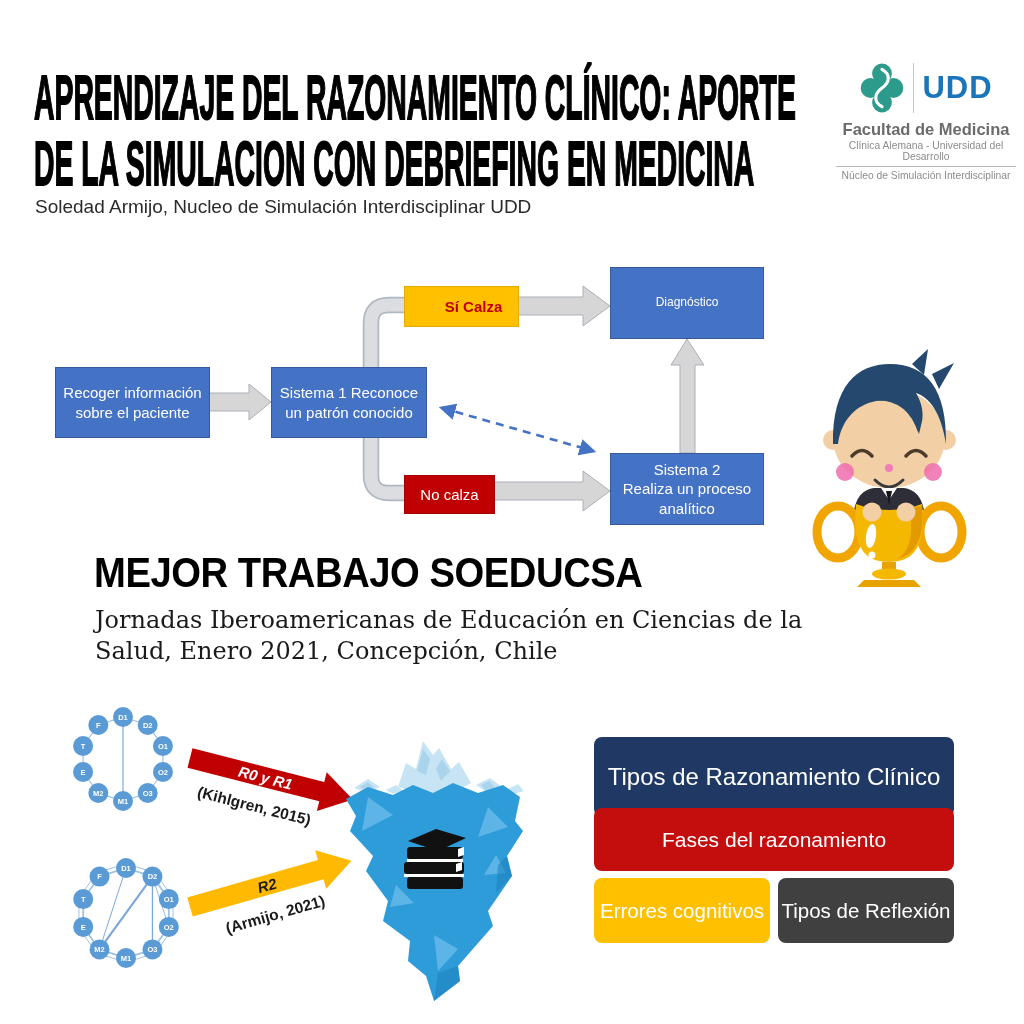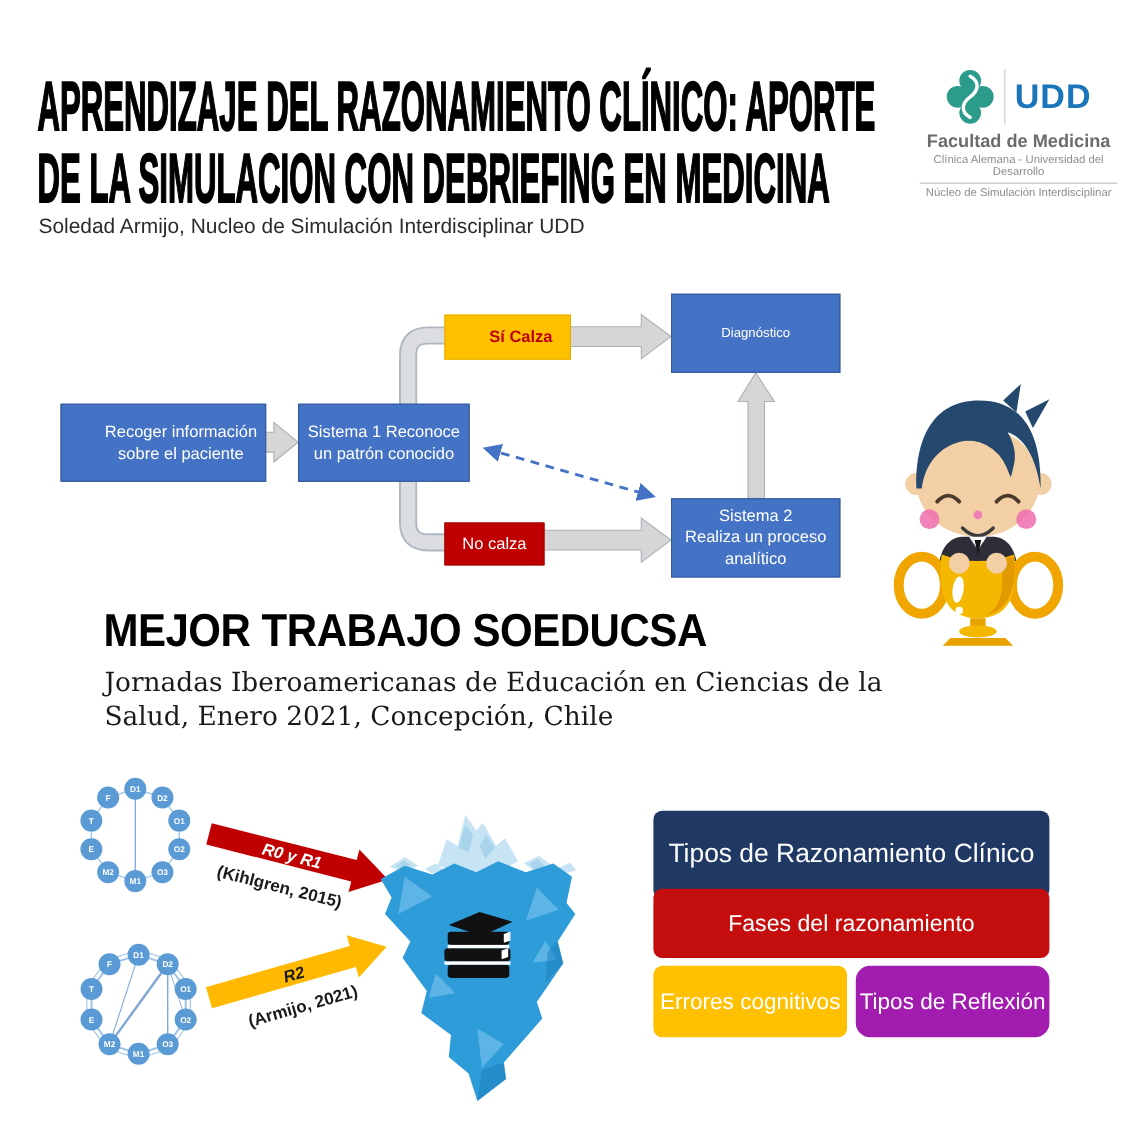--- a/index.html
+++ b/index.html
@@ -22,21 +22,21 @@
   .logo-faculty{font-size:16.5px;font-weight:700;color:#6b6b6b;margin-top:2px;}
   .logo-inst{font-size:10.3px;color:#8c8c8c;margin-top:1px;}
   .logo-unit{font-size:10.3px;color:#8c8c8c;border-top:1px solid #b9b9b9;margin-top:4px;padding-top:3px;}
 
   
   .fbox{position:absolute;display:flex;align-items:center;justify-content:center;text-align:center;
         font-size:15px;line-height:1.3;white-space:pre-line;z-index:2;}
   .fbox.blue{background:#4472C4;border:1px solid #35599c;color:#fff;}
   .fbox.yellow{background:#FFC000;color:#C00000;font-weight:700;border:1px solid #e5ab00;}
   .fbox.red{background:#C00000;color:#fff;border:1px solid #a30000;}
-  #bx-recoger{left:55px;top:367px;width:153px;height:69px;padding-left:32px;}
+  #bx-recoger{left:55px;top:367px;width:153px;height:69px;}
   #bx-sistema1{left:271px;top:367px;width:154px;height:69px;}
   #bx-si{left:404px;top:286px;width:89px;height:39px;padding-left:24px;}
   #bx-no{left:404px;top:475px;width:89px;height:37px;}
   #bx-diag{left:610px;top:267px;width:152px;height:70px;font-size:12px;}
   #bx-sis2{left:610px;top:453px;width:152px;height:70px;}
 
   svg.layer{position:absolute;left:0;top:0;z-index:1;}
 
   
   .award-heading{left:94px;top:549px;font-size:42px;font-weight:700;color:#000;white-space:nowrap;
@@ -256,15 +256,15 @@
         <rect x="66" y="139" width="60" height="3" fill="#ffffff"></rect>
         <polygon points="120,114 126,112 126,120 120,122" fill="#ffffff"></polygon>
         <polygon points="118,129 124,127 124,135 118,137" fill="#ffffff"></polygon>
       </g>
     </g>
   </svg>
 
   <div class="topic-btn" id="tb0" style="background: rgb(31, 56, 100);">Tipos de Razonamiento Clínico</div>
   <div class="topic-btn" id="tb1" style="background: rgb(196, 14, 14);">Fases del razonamiento</div>
   <div class="topic-btn" id="tb2" style="background: rgb(255, 192, 0);">Errores cognitivos</div>
-  <div class="topic-btn" id="tb3" style="background: #a21caf; border-radius: 13px;">Tipos de Reflexión</div>
+  <div class="topic-btn" id="tb3" style="background: #404040;">Tipos de Reflexión</div>
 
 </div>
 
 </body></html>

